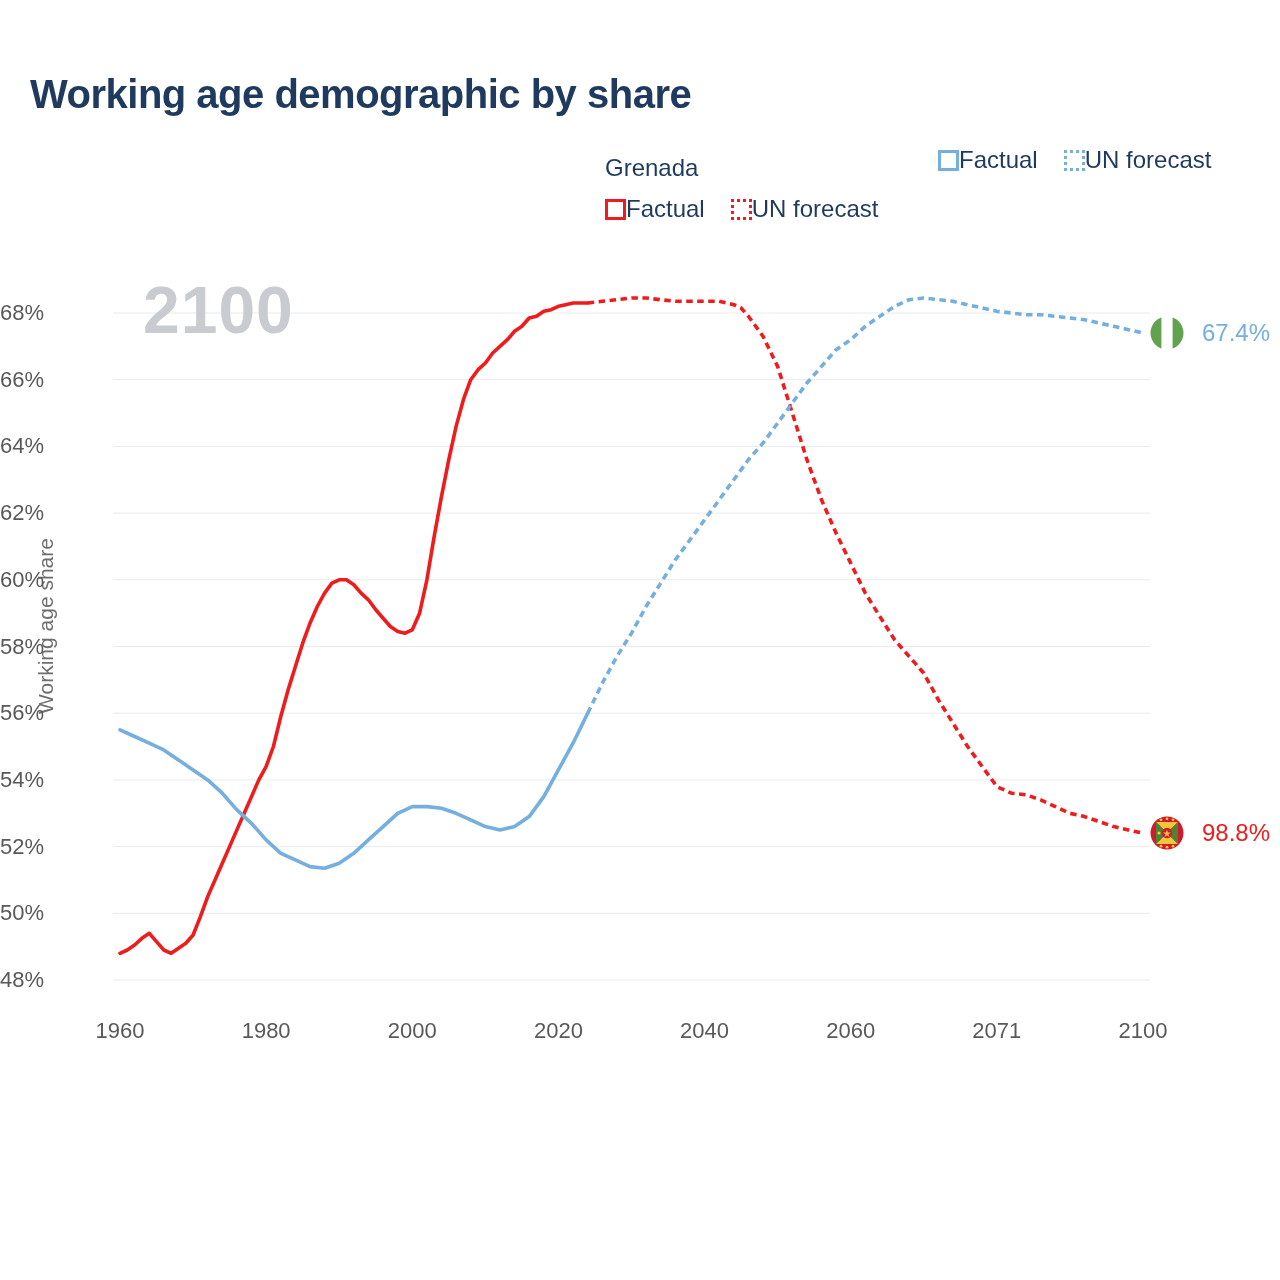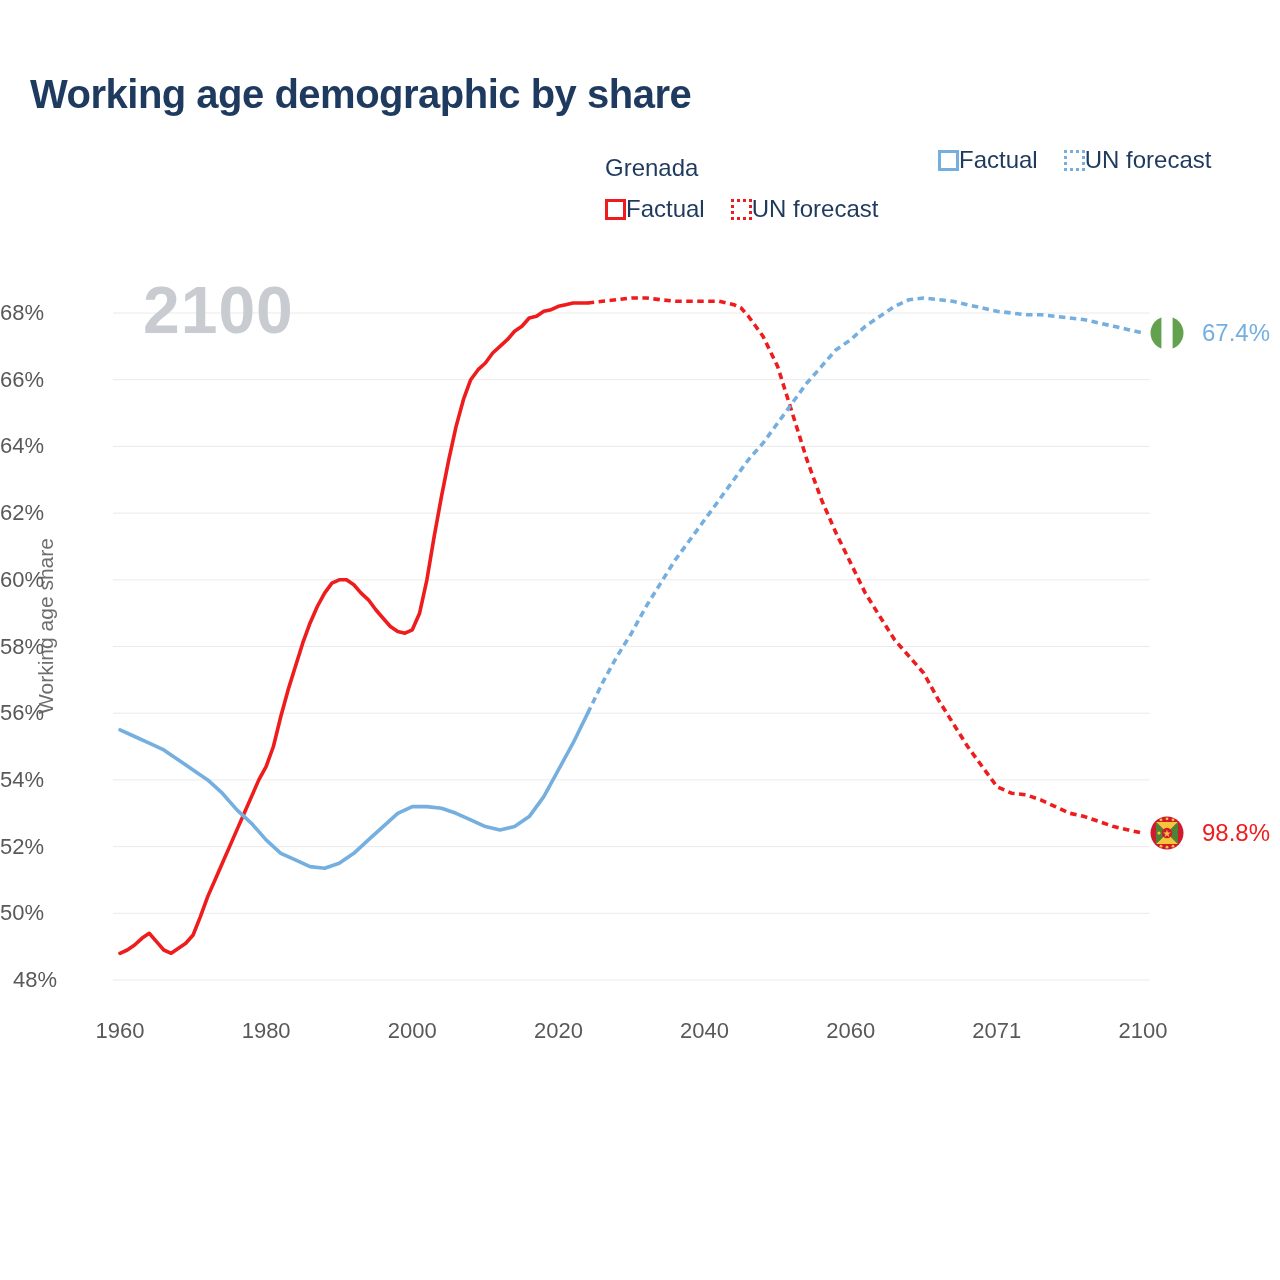--- a/index.html
+++ b/index.html
@@ -88,21 +88,21 @@
       <line x1="113" x2="1150" y1="579.8" y2="579.8" stroke="#eaeaea" stroke-width="1"></line>
       <line x1="113" x2="1150" y1="513.1" y2="513.1" stroke="#eaeaea" stroke-width="1"></line>
       <line x1="113" x2="1150" y1="446.4" y2="446.4" stroke="#eaeaea" stroke-width="1"></line>
       <line x1="113" x2="1150" y1="379.7" y2="379.7" stroke="#eaeaea" stroke-width="1"></line>
       <line x1="113" x2="1150" y1="313.0" y2="313.0" stroke="#eaeaea" stroke-width="1"></line>
     </svg>
 
   <div id="watermark">2100</div>
 
   <div id="y-ticks">
-      <div class="ytick" style="top: 967px; padding-left: 13px;">48%</div>
+      <div class="ytick" style="top: 967px;">48%</div>
       <div class="ytick" style="top: 900.3px;">50%</div>
       <div class="ytick" style="top: 833.6px;">52%</div>
       <div class="ytick" style="top: 766.9px;">54%</div>
       <div class="ytick" style="top: 700.2px;">56%</div>
       <div class="ytick" style="top: 633.5px;">58%</div>
       <div class="ytick" style="top: 566.8px;">60%</div>
       <div class="ytick" style="top: 500.1px;">62%</div>
       <div class="ytick" style="top: 433.4px;">64%</div>
       <div class="ytick" style="top: 366.7px;">66%</div>
       <div class="ytick" style="top: 300px;">68%</div>

